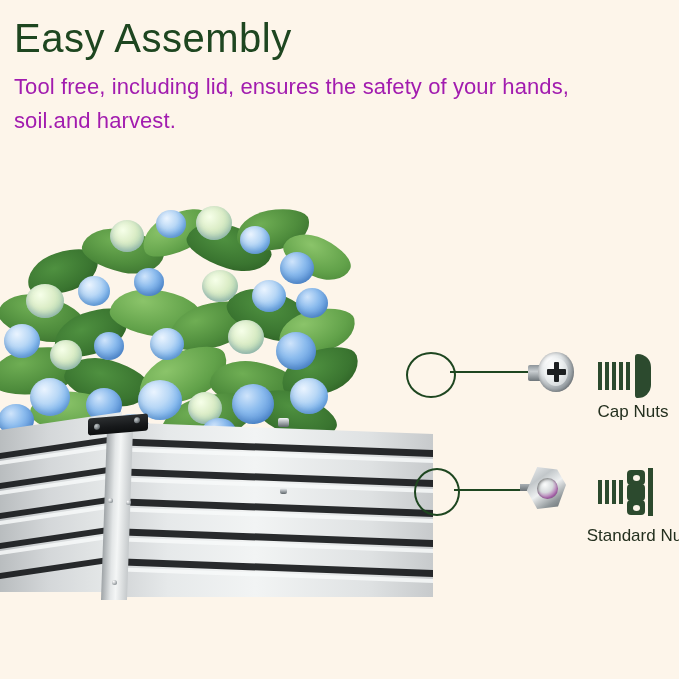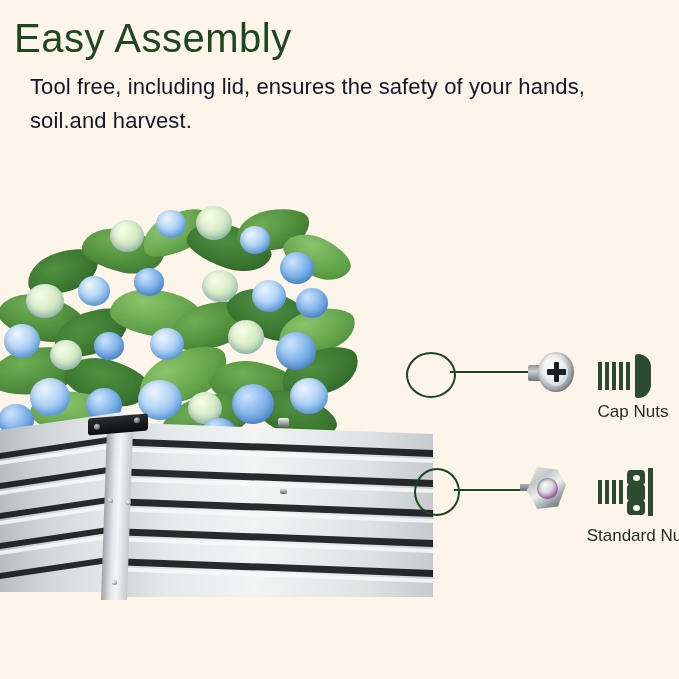--- a/index.html
+++ b/index.html
@@ -29,23 +29,22 @@
     color: #1e4620;
     white-space: nowrap;
   }
   .subline {
     position: absolute;
     left: 14px;
     top: 70px;
     width: 620px;
     font-size: 22px;
     line-height: 34px;
-    color: #0f172a;
+    color: #a21caf;
     letter-spacing: 0.1px;
-    margin-left: 16px;
   }
 
   
   .footnote {
     position: absolute;
     left: 18px;
     top: 645px;
     font-size: 19px;
     color: #24301f;
     letter-spacing: 0.1px;

